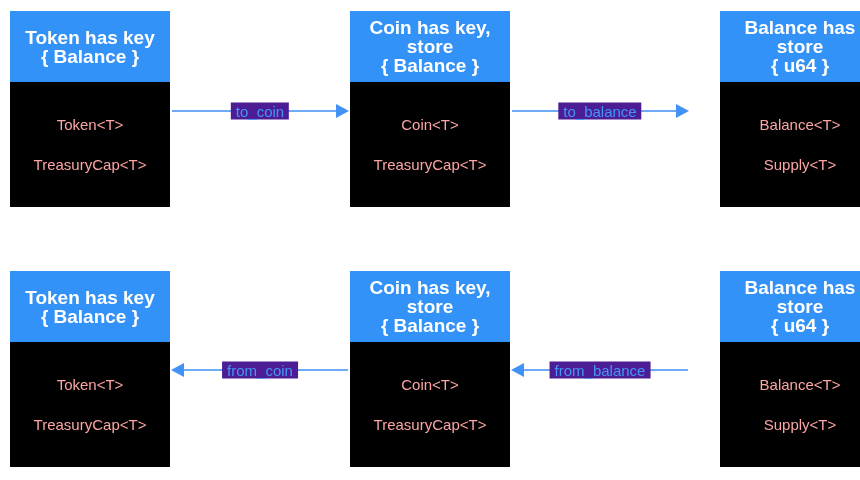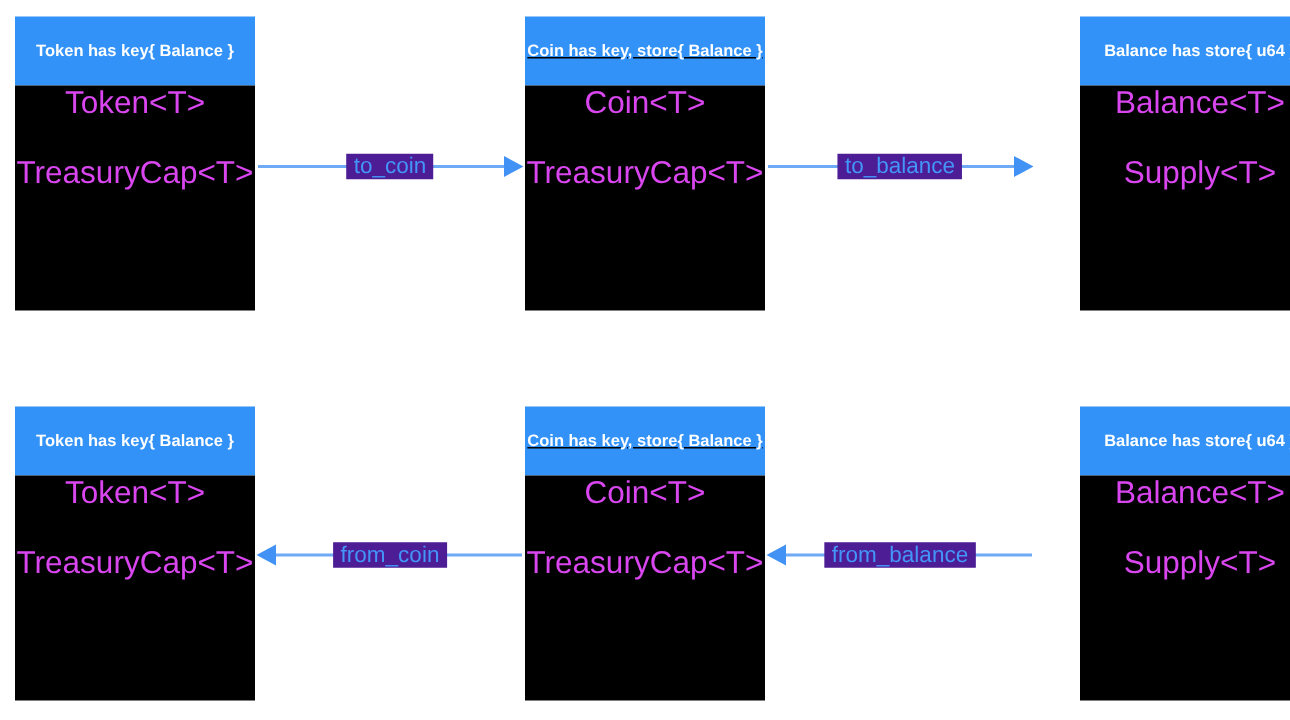--- a/index.html
+++ b/index.html
@@ -16,51 +16,51 @@
 
   
   .box {
     position: absolute;
     width: 160px;
     height: 196px;
     display: flex;
     flex-direction: column;
   }
   .box-header {
-    height: 46px;
+    height: 71px;
     background: #3292f7;
     color: #ffffff;
-    font-size: 11px;
+    font-size: 19px;
     font-weight: 700;
     line-height: 19px;
     display: flex;
-    flex-direction: row;
+    flex-direction: column;
     align-items: center;
     justify-content: center;
     text-align: center;
   }
   .box-body {
     flex: 1;
     background: #000000;
-    color: #d946ef;
+    color: #fca5a5;
     display: flex;
     flex-direction: column;
     align-items: center;
-    justify-content: flex-start;
+    justify-content: center;
     gap: 23px;
-    font-size: 21px;
+    font-size: 15px;
     font-weight: 400;
     text-align: center;
   }
 
   
   .r1 { top: 11px; }
   .r2 { top: 271px; }
   .c1 { left: 10px; }
-  .c2 { left: 350px; text-decoration: underline; }
+  .c2 { left: 350px; }
   .c3 { left: 720px; }
 
   
   .arrow { position: absolute; height: 0; width: 176px; }
   .ar1 { top: 111px; }
   .ar2 { top: 370px; }
   .ax1 { left: 172px; }
   .ax2 { left: 512px; }
 
   .arrow-line {

